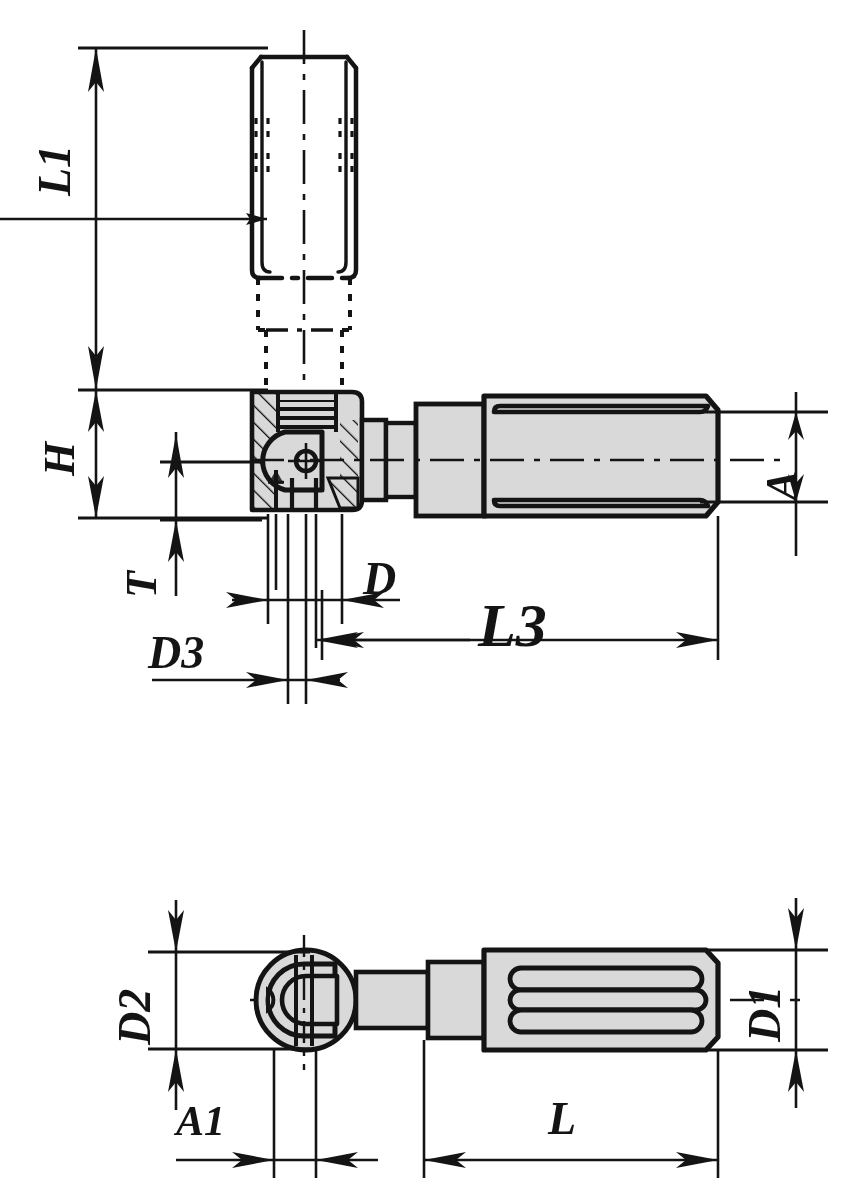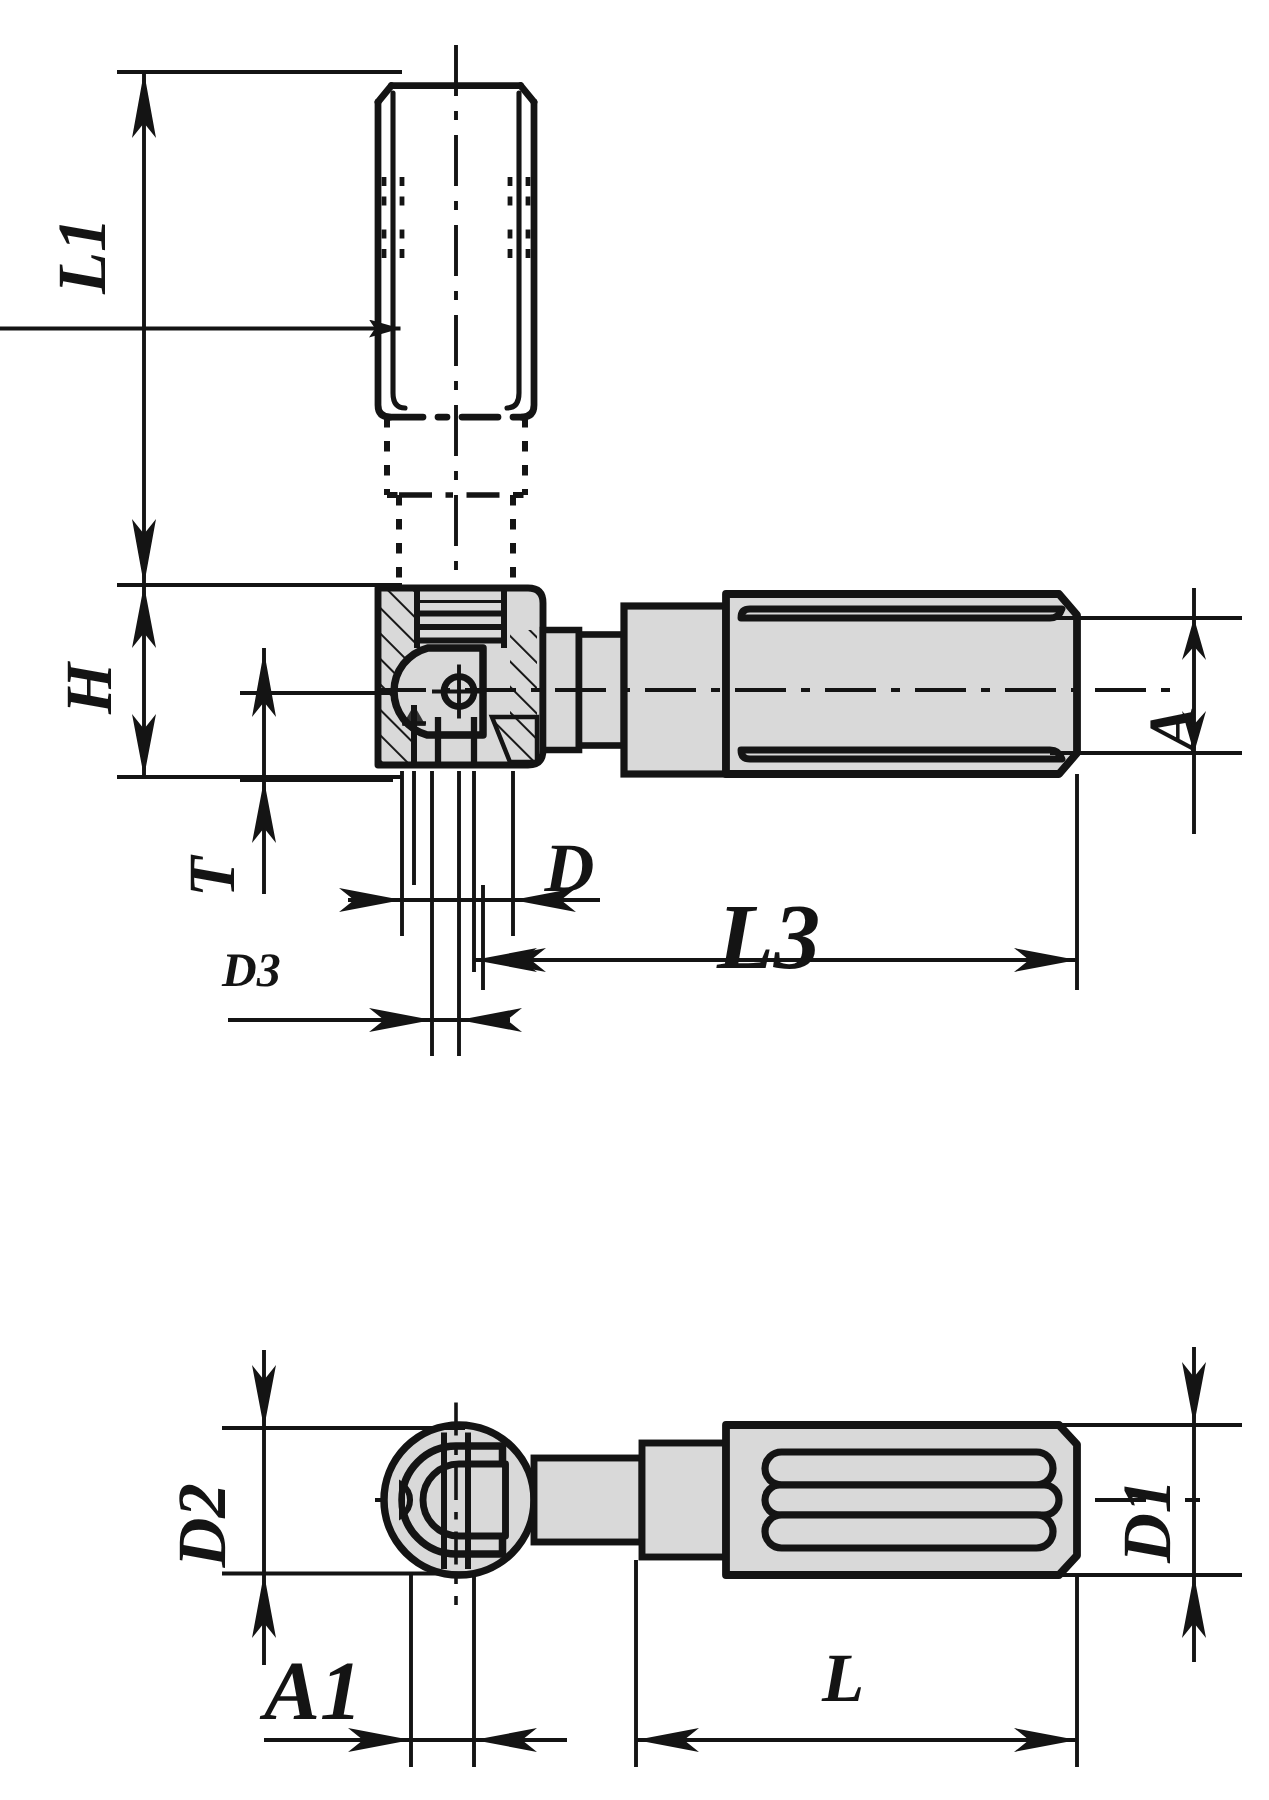--- a/index.html
+++ b/index.html
@@ -307,25 +307,25 @@
   <div class="dim-label" style="left:32px; top:196px; font-size:46px; transform:rotate(-90deg); transform-origin:left top;">L1</div>
 
   <div class="dim-label" style="left:38px; top:476px; font-size:44px; transform:rotate(-90deg); transform-origin:left top;">H</div>
 
   <div class="dim-label" style="left:120px; top:598px; font-size:44px; transform:rotate(-90deg); transform-origin:left top;">T</div>
 
   <div class="dim-label" style="left:760px; top:500px; font-size:44px; transform:rotate(-90deg); transform-origin:left top;">A</div>
 
   <div class="dim-label" style="left:363px; top:556px; font-size:46px;">D</div>
 
-  <div class="dim-label" style="left:148px; top:630px; font-size:32px;">D3</div>
+  <div class="dim-label" style="left:148px; top:630px; font-size:46px;">D3</div>
 
   <div class="dim-label" style="left:478px; top:594px; font-size:62px;">L3</div>
 
   <div class="dim-label" style="left:112px; top:1045px; font-size:46px; transform:rotate(-90deg); transform-origin:left top;">D2</div>
 
   <div class="dim-label" style="left:742px; top:1042px; font-size:46px; transform:rotate(-90deg); transform-origin:left top;">D1</div>
 
-  <div class="dim-label" style="left:176px; top:1100px; font-size:56px;">A1</div>
+  <div class="dim-label" style="left:176px; top:1100px; font-size:42px;">A1</div>
 
   <div class="dim-label" style="left:548px; top:1096px; font-size:46px;">L</div>
 
 </div>
 
 </body></html>

